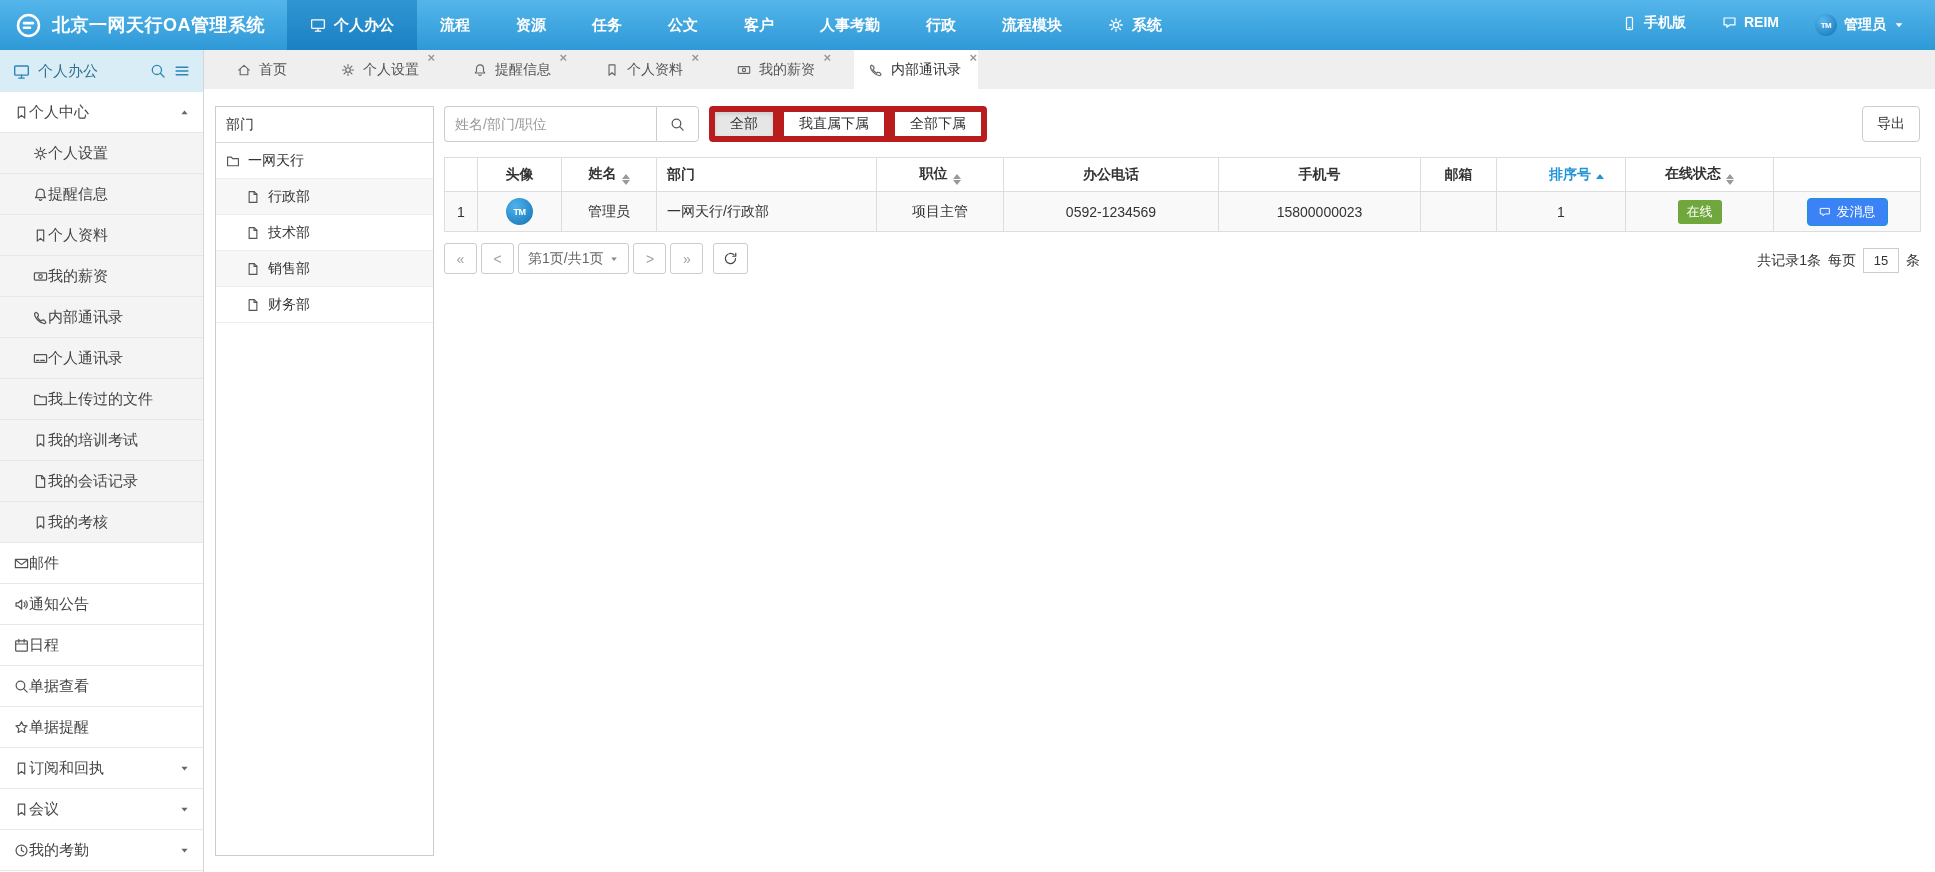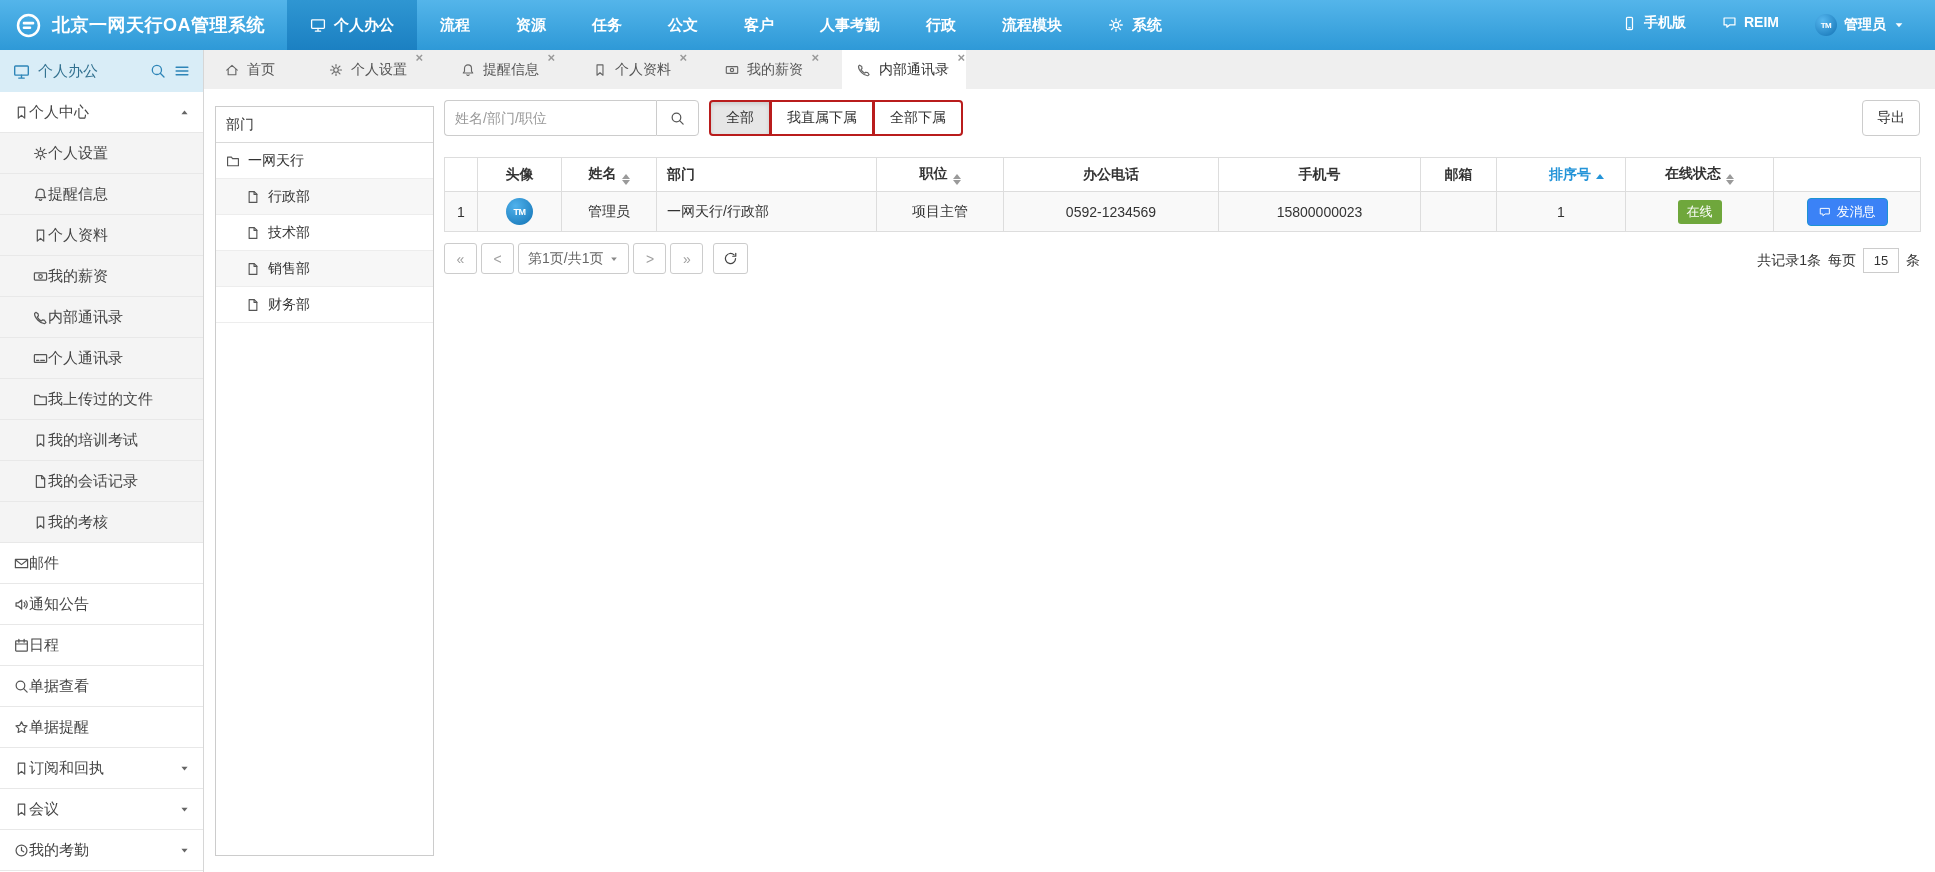--- a/index.html
+++ b/index.html
@@ -31,45 +31,45 @@
   .sb-head .sp{flex:1;}
   .sb-head .hic{font-size:16px;color:#2e85b8;cursor:pointer;}
   .sb-item{height:41px;display:flex;align-items:center;padding-left:14px;border-bottom:1px solid #e8e8e8;
     font-size:15px;color:#444;background:#fff;cursor:pointer;}
   .sb-item .ic{font-size:15px;color:#555;}
   .sb-item.lvl1{padding-left:33px;background:#f4f4f4;}
   .sb-item .crt{margin-left:auto;margin-right:13px;font-size:11px;color:#666;}
 
   
   .tabbar{position:absolute;left:204px;top:50px;width:1731px;height:39px;background:#efefef;
-    display:flex;align-items:stretch;padding-left:6px;}
+    display:flex;align-items:stretch;padding-left:18px;}
   .tab{position:relative;display:flex;align-items:center;gap:8px;padding:0 17px 0 15px;margin-right:22px;
     font-size:14px;color:#555;cursor:pointer;white-space:nowrap;}
   .tab .ti{font-size:14px;color:#666;}
   .tab.active{background:#fff;color:#333;}
   .tab .close{position:absolute;top:1px;right:1px;font-size:13px;line-height:1;color:#999;font-weight:bold;cursor:pointer;}
 
   
   .treepanel{position:absolute;left:215px;top:106px;width:219px;height:750px;border:1px solid #ccc;background:#fff;}
   .tree-head{height:36px;display:flex;align-items:center;padding-left:10px;border-bottom:1px solid #d9d9d9;font-size:14px;color:#333;}
   .tree-row{height:36px;display:flex;align-items:center;gap:8px;border-bottom:1px solid #ededed;font-size:14px;color:#333;cursor:pointer;}
   .tree-row .ic{font-size:14px;color:#555;}
   .tree-row.root{padding-left:10px;}
   .tree-row.child{padding-left:30px;}
   .tree-row.alt{background:#f7f7f7;}
 
   
-  .filterbar{position:absolute;left:444px;top:100px;width:1476px;height:36px;display:flex;align-items:stretch;}
+  .filterbar{position:absolute;left:444px;top:106px;width:1476px;height:36px;display:flex;align-items:stretch;}
   .search-input{width:212px;height:36px;border:1px solid #ccc;border-right:none;border-radius:4px 0 0 4px;
     padding:0 10px;font-size:14px;color:#555;outline:none;font-family:inherit;}
   .search-input::placeholder{color:#999;}
   .search-btn{width:43px;border:1px solid #ccc;background:#fff;border-radius:0 4px 4px 0;
     display:flex;align-items:center;justify-content:center;font-size:15px;color:#555;cursor:pointer;}
   .btn-group{display:flex;margin-left:10px;}
-  .bg-btn{height:36px;padding:0 15px;border:2px solid #b91c1c;background:#fff;font-size:14px;color:#333;
+  .bg-btn{height:36px;padding:0 15px;border:6px solid #b91c1c;background:#fff;font-size:14px;color:#333;
     margin-left:-1px;display:flex;align-items:center;cursor:pointer;font-family:inherit;}
   .bg-btn.first{border-radius:4px 0 0 4px;margin-left:0;}
   .bg-btn.last{border-radius:0 4px 4px 0;}
   .bg-btn.active{background:#e6e6e6;box-shadow:inset 0 2px 4px rgba(0,0,0,.12);}
   .export-btn{position:absolute;right:0;top:0;height:36px;padding:0 14px;border:1px solid #ccc;border-radius:4px;
     background:#fff;font-size:14px;color:#333;display:flex;align-items:center;cursor:pointer;font-family:inherit;}
 
   
   .grid{position:absolute;left:444px;top:157px;width:1476px;border-collapse:collapse;table-layout:fixed;}
   .grid th,.grid td{border:1px solid #ddd;font-size:14px;color:#333;text-align:center;overflow:hidden;white-space:nowrap;}

